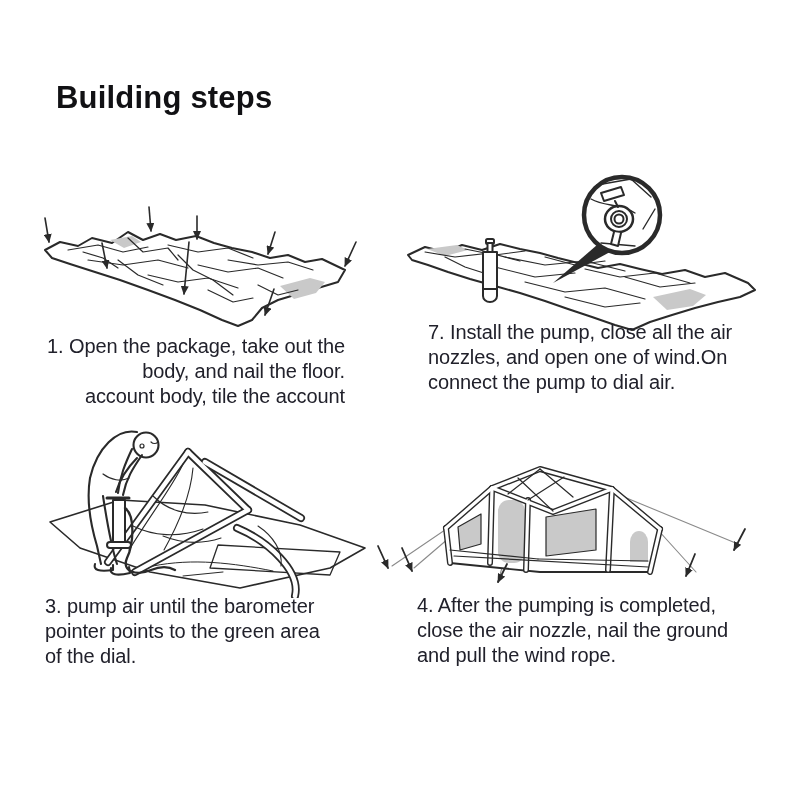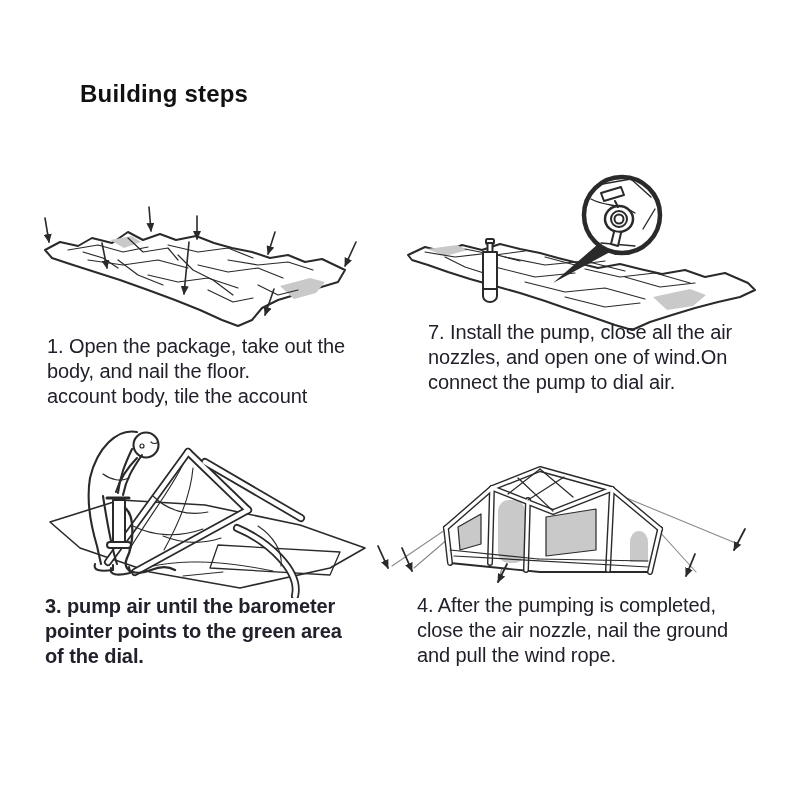--- a/index.html
+++ b/index.html
@@ -1,31 +1,31 @@
 <!DOCTYPE html>
 <html><head>
 <meta charset="utf-8">
 <style>
   html,body{margin:0;padding:0;}
   body{
     width:790px;height:790px;background:#ffffff;position:relative;overflow:hidden;
     font-family:"Liberation Sans", sans-serif;
   }
   .page-title{
-    position:absolute;left:80px;top:80px;
-    font-size:24px;font-weight:700;color:#111114;letter-spacing:.2px;margin:0;
+    position:absolute;left:56px;top:80px;
+    font-size:31px;font-weight:700;color:#111114;letter-spacing:.2px;margin:0;
   }
   .illus{position:absolute;}
   .caption{
     position:absolute;font-size:20px;line-height:25px;color:#21212b;
     letter-spacing:-0.1px;white-space:nowrap;
   }
-  #cap1{left:47px;top:334px;}
+  #cap1{left:47px;top:334px;text-align:right;}
   #cap2{left:428px;top:320px;}
-  #cap3{left:45px;top:594px;font-weight:bold;}
+  #cap3{left:45px;top:594px;}
   #cap4{left:417px;top:593px;}
   #il1{left:28px;top:190px;}
   #il2{left:405px;top:157px;}
   #il3{left:33px;top:416px;}
   #il4{left:368px;top:432px;}
   svg{display:block;}
 </style>
 </head>
 <body>
 

